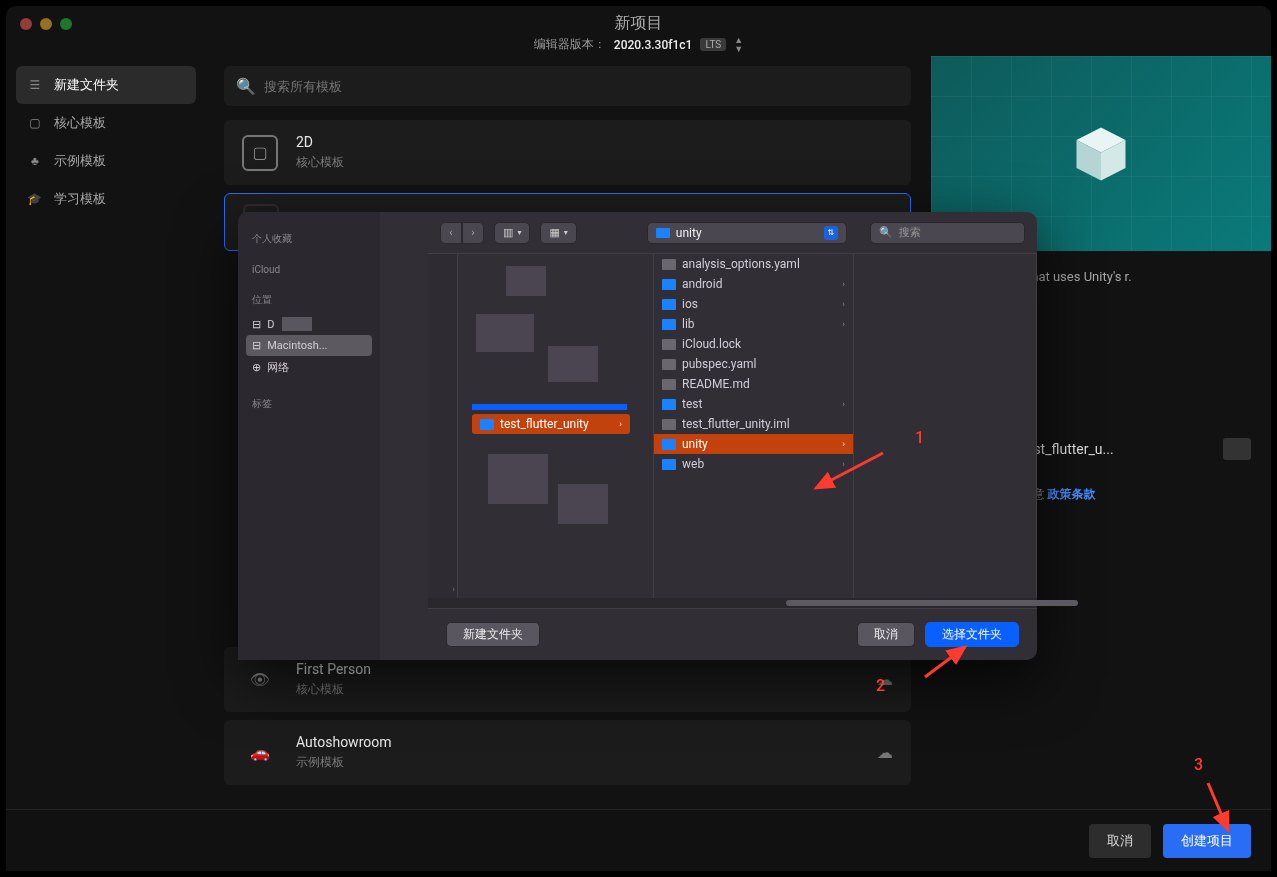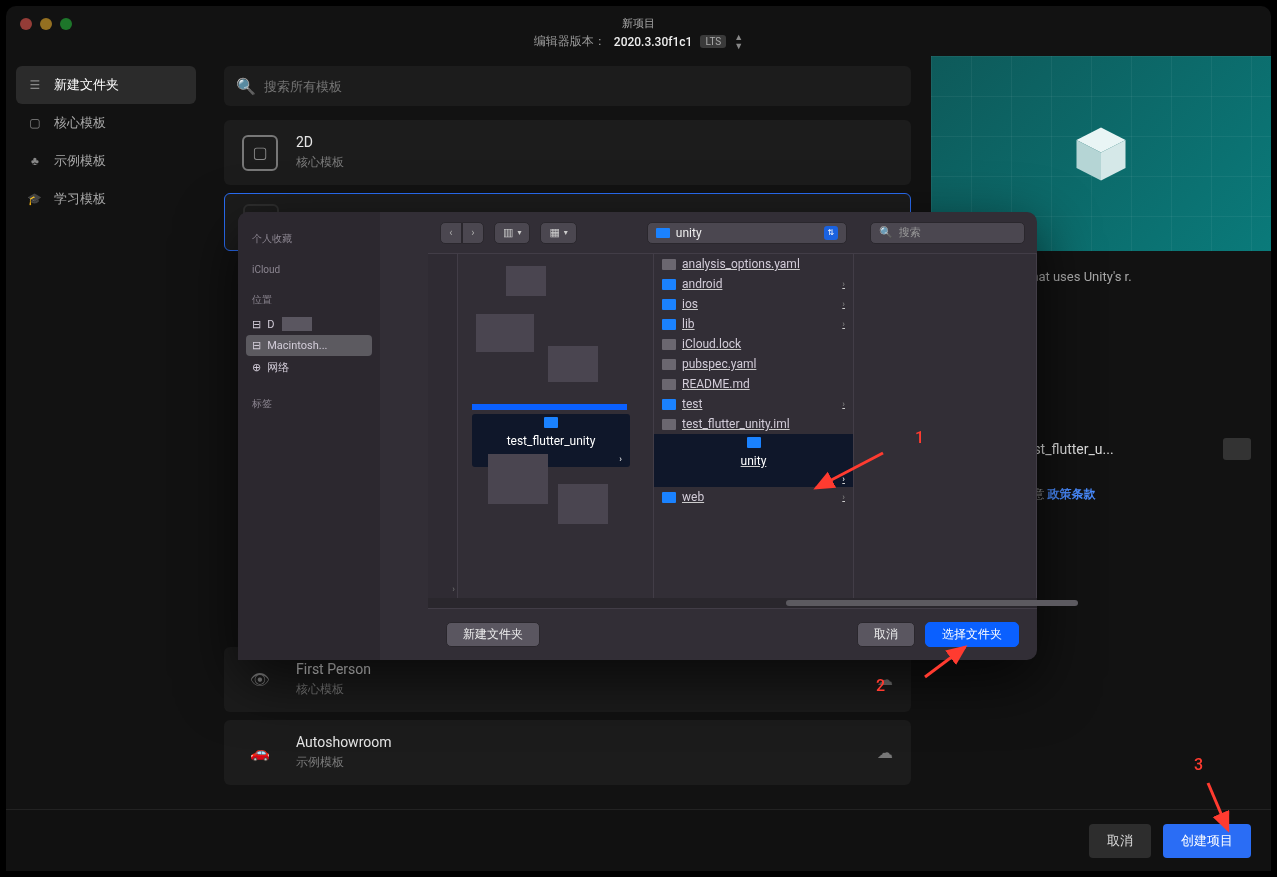--- a/index.html
+++ b/index.html
@@ -5,21 +5,21 @@
   * { box-sizing: border-box; margin: 0; padding: 0; font-family: -apple-system, BlinkMacSystemFont, "Segoe UI", Roboto, sans-serif; }
   body { background: #000; width: 1277px; height: 877px; overflow: hidden; position: relative; color: #ccc; }
   
   .hub { position: absolute; inset: 0 0 0 0; background: #121212; border-radius: 10px; margin: 6px; display: flex; flex-direction: column; }
   .titlebar { height: 50px; position: relative; display: flex; align-items: center; justify-content: center; flex-direction: column; padding-top: 4px; }
   .traffic { position: absolute; left: 14px; top: 12px; display: flex; gap: 8px; opacity: .55; }
   .traffic span { width: 12px; height: 12px; border-radius: 50%; display: inline-block; }
   .tfc-r { background: #ff5f56; }
   .tfc-y { background: #ffbd2e; }
   .tfc-g { background: #27c93f; }
-  .wtitle { font-size: 11px; color: #aaa; }
+  .wtitle { font-size: 16px; color: #aaa; }
   .wsub { font-size: 12px; color: #999; display: flex; align-items: center; gap: 8px; margin-top: 2px; }
   .wsub .ver { color: #eee; font-weight: 500; }
   .lts { background: #3a3a3a; color: #aaa; font-size: 10px; padding: 1px 5px; border-radius: 3px; }
   .chevud { color: #888; font-size: 9px; line-height: 1; }
   .body { flex: 1; display: flex; min-height: 0; }
   .sidebar { width: 200px; padding: 10px; }
   .sb-item { display: flex; align-items: center; gap: 12px; padding: 10px 12px; border-radius: 6px; color: #a8a8a8; font-size: 13px; cursor: pointer; }
   .sb-item.active { background: #2b2b2b; color: #fff; }
   .sb-icon { width: 14px; height: 14px; display: inline-flex; align-items: center; justify-content: center; font-size: 12px; color: #888; }
   .main { flex: 1; padding: 10px 18px 0 18px; display: flex; flex-direction: column; min-width: 0; }
@@ -59,27 +59,27 @@
   .navbtns { display: flex; }
   .navbtn { width: 22px; height: 22px; background: #4b4750; border: 1px solid #2a272d; display: flex; align-items: center; justify-content: center; color: #aaa; font-size: 11px; }
   .navbtn:first-child { border-radius: 5px 0 0 5px; }
   .navbtn:last-child { border-radius: 0 5px 5px 0; }
   .viewbtn { height: 22px; padding: 0 8px; background: #4b4750; border-radius: 5px; border: 1px solid #2a272d; color: #ccc; display: flex; align-items: center; gap: 4px; font-size: 11px; }
   .pathdd { flex: 0 0 200px; height: 22px; background: #4b4750; border-radius: 5px; border: 1px solid #2a272d; display: flex; align-items: center; padding: 0 8px; color: #eee; font-size: 12px; gap: 6px; }
   .pathdd .folder { width: 14px; height: 10px; background: #1a82ff; border-radius: 1px; }
   .pathdd .dd { margin-left: auto; background: #1a62e0; width: 14px; height: 14px; border-radius: 3px; color: #fff; font-size: 8px; display: flex; align-items: center; justify-content: center; }
   .fd-search { width: 155px; height: 22px; background: #4b4750; border-radius: 5px; border: 1px solid #2a272d; display: flex; align-items: center; padding: 0 8px; gap: 6px; font-size: 11px; color: #999; }
   .columns { flex: 1; display: flex; min-height: 0; position: relative; }
-  .col { border-right: 1px solid #423d47; overflow: hidden; font-size: 12px; position: relative; text-decoration: underline; }
+  .col { border-right: 1px solid #423d47; overflow: hidden; font-size: 12px; position: relative; }
   .col1 { width: 30px; background: #2f2b33; }
   .col2 { width: 196px; position: relative; }
   .col3 { width: 200px; }
   .col4 { flex: 1; }
   .col .row { display: flex; align-items: center; padding: 3px 8px; gap: 6px; color: #d2ccd8; white-space: nowrap; }
-  .col .row.sel { background: #0f172a; color: #fff; flex-direction: column; }
+  .col .row.sel { background: #c2410c; color: #fff; }
   .row .ficon { width: 14px; height: 11px; background: #1a82ff; border-radius: 1px; flex-shrink: 0; }
   .row .ficon.file { background: #6b6770; border-radius: 1px; }
   .row .chev { margin-left: auto; color: #888; font-size: 9px; }
   .row.sel .chev { color: #fff; }
   .blurbox { background: #4a4550; position: absolute; }
   .hscroll { height: 10px; background: #2a272d; position: relative; }
   .hscroll .thumb { position: absolute; left: 358px; top: 2px; height: 6px; width: 292px; background: #5c5a60; border-radius: 3px; }
   .fd-footer { height: 52px; display: flex; align-items: center; padding: 12px 18px; gap: 10px; border-top: 1px solid #423d47; }
   .fdbtn { padding: 3px 16px; border-radius: 5px; font-size: 12px; border: 1px solid #2a272d; background: #5a5660; color: #eee; cursor: pointer; }
   .fdbtn.primary { background: #0a60ff; border-color: #0a60ff; color: #fff; }

